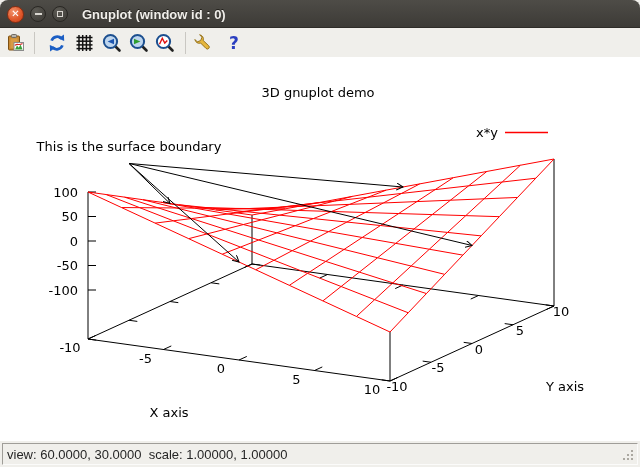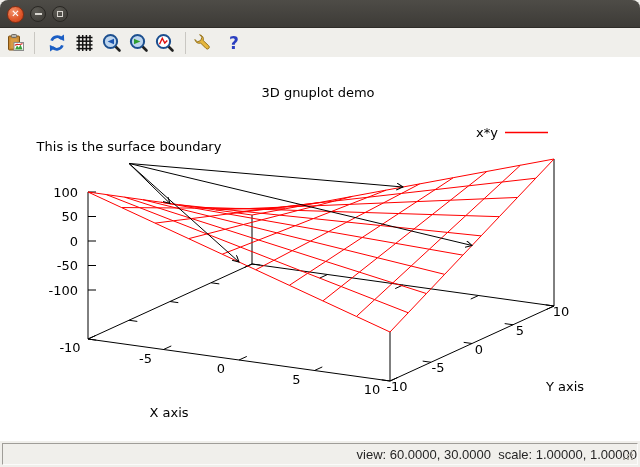--- a/index.html
+++ b/index.html
@@ -30,39 +30,40 @@
   .m-l5{margin-left:5px}.m-l6{margin-left:6px}.m-l7{margin-left:7px}
   .m-l8{margin-left:8px}.m-l10{margin-left:10px}
   
   .canvas{height:384px;background:#ffffff;position:relative;}
   #plot-svg{position:absolute;left:0;top:0;}
   #plot-svg text{font-family:"DejaVu Sans","Liberation Sans",sans-serif;font-size:13px;fill:#000;}
   
   .statusbar{height:26px;background:#f0efeb;padding:2px 2px 2px 2px;}
   .status-panel{height:100%;border-top:1px solid #9f9d98;border-left:1px solid #9f9d98;
     border-right:1px solid #fbfbfa;border-bottom:1px solid #fbfbfa;
-    display:flex;align-items:center;position:relative;justify-content:flex-end;}
+    display:flex;align-items:center;position:relative;}
   .status-text{font-size:13px;color:#262626;padding-left:4px;white-space:pre;}
   .resize-grip{position:absolute;right:2px;bottom:2px;}
 </style>
 </head>
 <body>
 
 <div class="window">
 
   <div class="titlebar">
     <div class="tb-btn tb-close">
       <span>✕</span>
     </div>
     <div class="tb-btn tb-circle">
       <span class="tb-min-glyph"></span>
     </div>
     <div class="tb-btn tb-circle">
       <span class="tb-max-glyph"></span>
     </div>
+    <span class="tb-title">Gnuplot (window id : 0)</span>
   </div>
 
   <div class="toolbar">
 
     <button class="tool-btn">
       <svg width="20" height="20" viewBox="0 0 20 20">
         <rect x="2.5" y="3" width="11" height="14" rx="1" fill="#c98a33" stroke="#7d5013"></rect>
         <rect x="5.5" y="1.5" width="5" height="3" rx="0.8" fill="#b8b4ac" stroke="#6e6a62"></rect>
         <rect x="4.5" y="5.5" width="7" height="9.5" fill="#d89b44"></rect>
         <rect x="8" y="9.5" width="9.5" height="8" fill="#ffffff" stroke="#8a8a8a"></rect>

